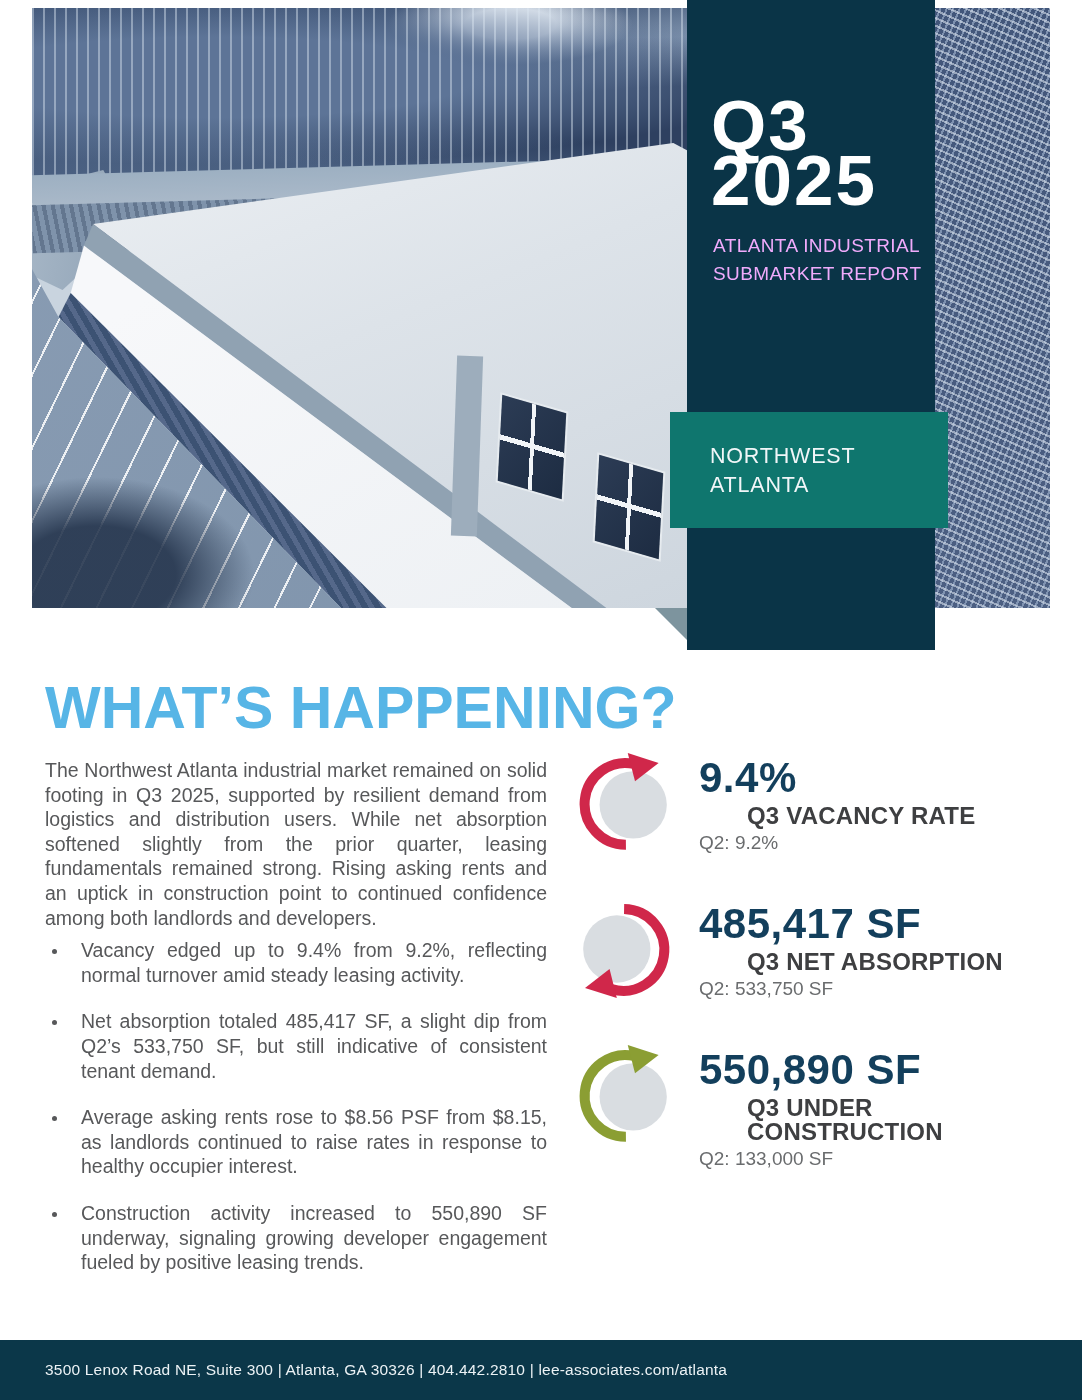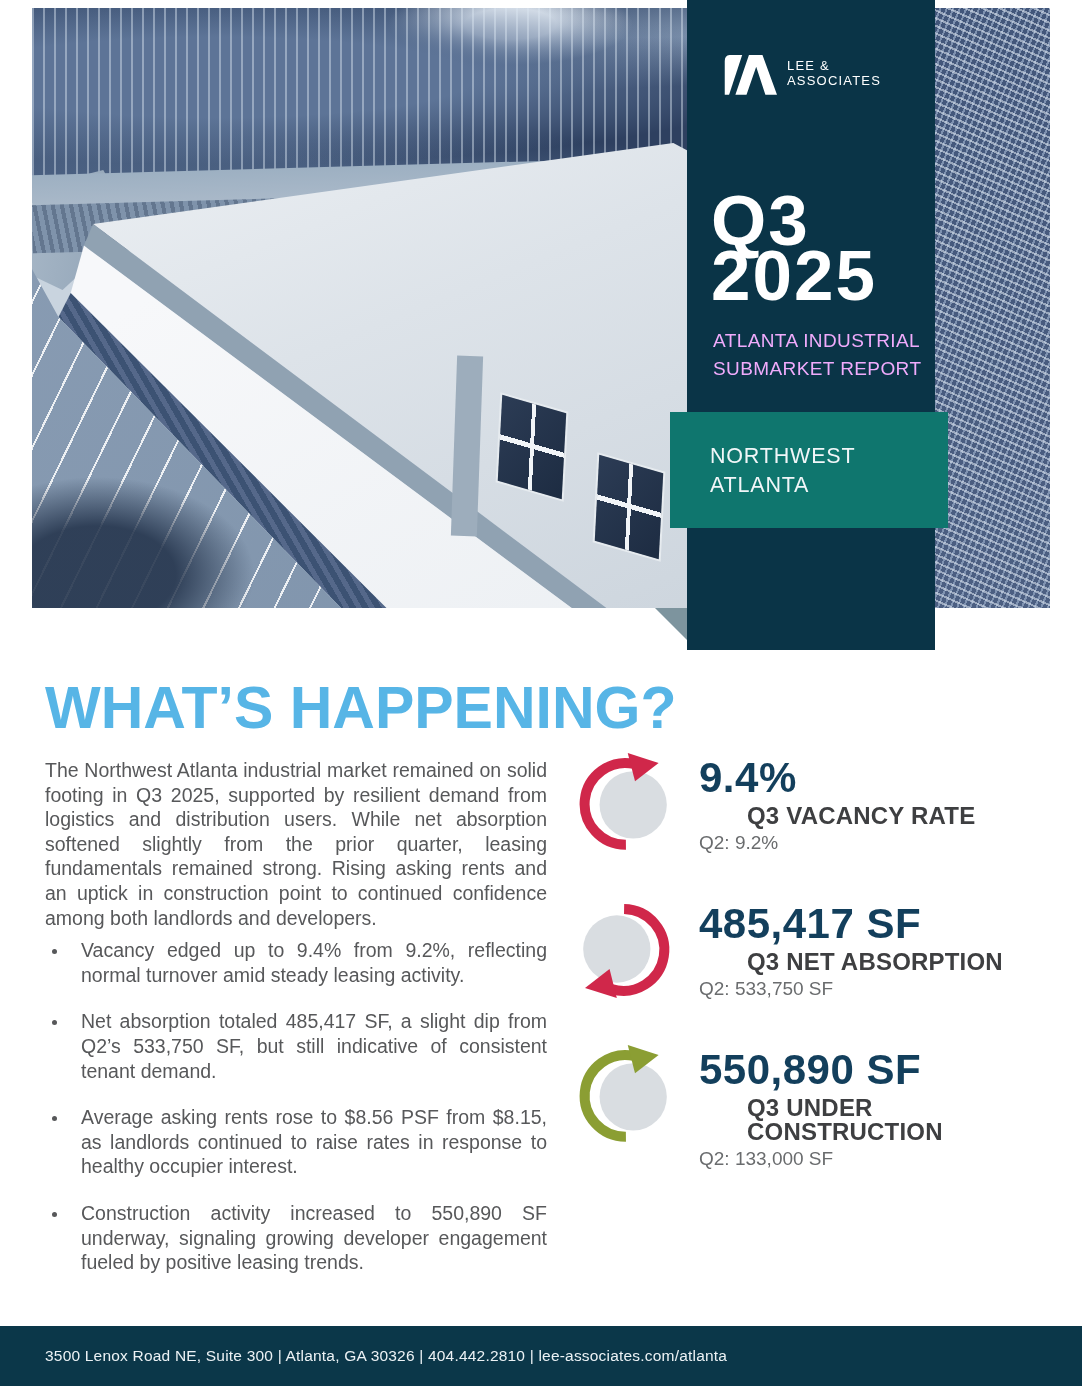--- a/index.html
+++ b/index.html
@@ -86,21 +86,21 @@
   .col-right{flex:1;margin-left:28px;display:flex;flex-direction:column;gap:36px;margin-top:-10px;}
   .stat{display:flex;align-items:flex-start;}
   .stat-icon{width:100px;height:110px;flex:0 0 auto;}
   .stat-icon svg{width:100px;height:110px;display:block;}
   .stat-text{margin-left:24px;padding-top:8px;}
   .stat-value{color:#133f5c;font-size:42px;line-height:44px;font-weight:800;letter-spacing:.5px;}
   .stat-label{color:#3e3f41;font-size:24px;line-height:24px;font-weight:700;margin-top:4px;letter-spacing:.2px;margin-left:48px;}
   .stat-prev{color:#6a6c6e;font-size:19px;line-height:23px;margin-top:3px;}
 
   
-  .footer-bar{position:absolute;left:0;bottom:14px;width:100%;height:60px;background:#0b3749;
+  .footer-bar{position:absolute;left:0;bottom:0;width:100%;height:60px;background:#0b3749;
     display:flex;align-items:center;color:#ecf2f5;font-size:15.5px;letter-spacing:.2px;}
   .footer-bar .addr{margin-left:45px;}
 </style>
 </head>
 <body>
 
 <div class="page">
 
   <div class="hero-photo">
     <div class="ph ph-trees"></div>
@@ -113,30 +113,20 @@
     <div class="ph ph-door"></div>
     <div class="ph ph-window w1"></div>
     <div class="ph ph-window w2"></div>
     <div class="ph ph-shrubs"></div>
     <div class="ph ph-parking"></div>
     <div class="ph ph-foliage"></div>
     <div class="ph ph-brush"></div>
   </div>
 
   <aside class="brand-panel">
-    <div class="logo-row">
-      <svg class="logo-mark" viewBox="0 0 62 46">
-        <path fill="#ffffff" d="M8,46 L8,11 Q8,5.5 13,5 L26,5 L12.5,46 Z"></path>
-        <path fill="#ffffff" d="M33,5 L47,5 L62,46 L50,46 L40.5,17 L30.5,46 L19,46 Z"></path>
-      </svg>
-      <div class="logo-text">
-        <div>LEE &amp;</div>
-        <div>ASSOCIATES</div>
-      </div>
-    </div>
     <div class="quarter">
       <div>Q3</div>
       <div>2025</div>
     </div>
     <div class="report-title">
       <div>ATLANTA INDUSTRIAL</div>
       <div>SUBMARKET REPORT</div>
     </div>
   </aside>
 

